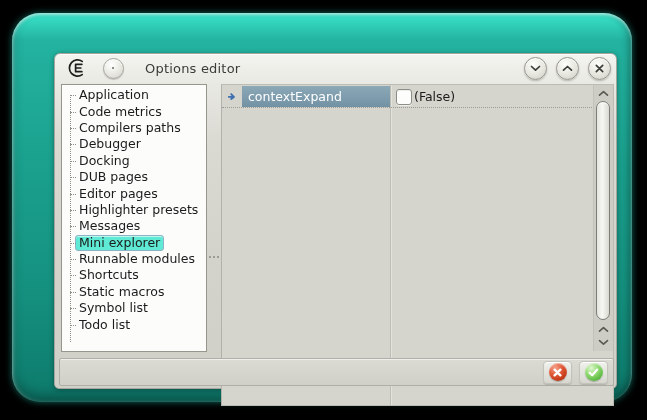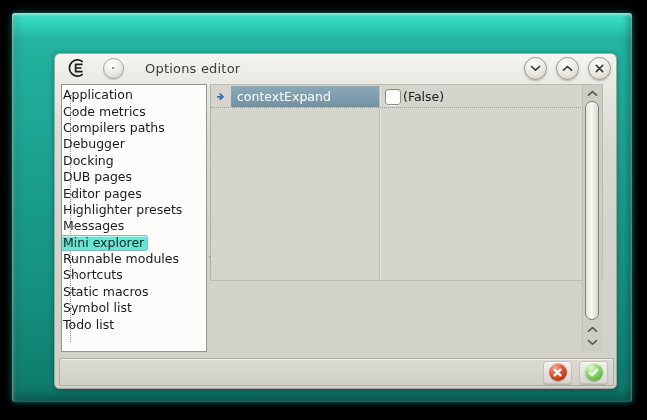--- a/index.html
+++ b/index.html
@@ -3,21 +3,21 @@
 <meta charset="utf-8">
 <style>
   html,body{margin:0;padding:0;}
   body{
     width:647px;height:420px;position:relative;background:#000;
     font-family:"DejaVu Sans","Liberation Sans",sans-serif;overflow:hidden;
     -webkit-font-smoothing:antialiased;
   }
   
   .frame{
-    position:absolute;left:12px;top:13px;width:620px;height:389px;border-radius:3px;
+    position:absolute;left:12px;top:13px;width:620px;height:389px;border-radius:28px;
     background:linear-gradient(180deg,#3ae4ca 0%,#23b3a0 7%,#1aa08d 40%,#15907f 72%,#0d7labs 100%);
     background:linear-gradient(180deg,#3ae4ca 0%,#23b3a0 7%,#1aa08d 40%,#15907f 72%,#0d7a6b 100%);
     box-shadow:
       inset 0 2px 3px rgba(255,255,255,.5),
       inset 2px 0 4px rgba(255,255,255,.18),
       inset 0 -7px 12px rgba(0,0,0,.30),
       inset -3px 0 6px rgba(0,0,0,.18),
       0 0 7px rgba(30,190,165,.55);
   }
   
@@ -43,31 +43,31 @@
     background:radial-gradient(circle at 40% 30%,#fdfdfb,#e6e6de 55%,#ccccc3);
     border:1px solid #96968d;box-shadow:inset 0 1px 1px #fff,0 1px 2px rgba(0,0,0,.22);
   }
   
   .list-panel{
     position:absolute;left:6px;top:30px;width:146px;height:268px;box-sizing:border-box;overflow:hidden;
     background:#fcfcfb;border:1px solid #96968d;
   }
   .tree-vline{position:absolute;left:8px;top:10px;height:247px;border-left:1px dotted #8f8f87;}
   ul.list{list-style:none;margin:0;padding:2px 0 0 0;position:relative;}
-  li.item{height:16.4px;display:flex;align-items:center;font-size:12.5px;color:#1b1b1b;position:relative;white-space:nowrap;cursor:default;}
+  li.item{height:16.4px;display:flex;align-items:center;padding-left:16px;font-size:12.5px;color:#1b1b1b;position:relative;white-space:nowrap;cursor:default;}
   li.item::before{content:"";position:absolute;left:8px;top:50%;width:6px;border-top:1px dotted #8f8f87;}
   li.item .lbl{padding:0 3px;border:1px solid transparent;border-radius:3px;line-height:14px;margin-left:-3px;}
   li.item.selected .lbl{background:#5eead4;border-color:#8db1c5;box-shadow:inset 0 1px 0 rgba(255,255,255,.6);}
   
   .splitter{position:absolute;left:152px;top:30px;width:13px;height:268px;cursor:col-resize;}
   .grip{position:absolute;left:2px;top:172px;display:flex;gap:2px;}
   .grip i{width:2px;height:2px;background:#8a8a82;border-radius:50%;}
   
   .grid-panel{
-    position:absolute;left:155px;top:30px;width:393px;height:197px;box-sizing:border-box;
+    position:absolute;left:166px;top:30px;width:393px;height:322px;box-sizing:border-box;
     background:#d5d5cd;border:1px solid #bcbcb4;border-left-color:#b2b2aa;
   }
   .col-divider{position:absolute;left:168px;top:0;bottom:0;width:1px;background:#bdbdb5;box-shadow:1px 0 0 rgba(255,255,255,.35);}
   .rows{position:absolute;left:0;top:1px;right:21px;}
   .prow{display:flex;height:21px;align-items:stretch;border-bottom:1px dotted #9c9c94;}
   .gutter{flex:0 0 20px;display:flex;align-items:center;justify-content:center;}
   .pname{flex:0 0 148px;display:flex;align-items:center;padding-left:6px;box-sizing:border-box;font-size:12.5px;color:#1b1b1b;}
   .prow.selected .pname{background:linear-gradient(180deg,#8ca8b7,#7292a4);color:#fff;}
   .pvalue{flex:1;display:flex;align-items:center;padding-left:6px;font-size:12.5px;color:#1b1b1b;gap:2px;}
   .cb{width:14px;height:14px;flex:0 0 14px;background:#fdfdfc;border:1px solid #8e8e88;border-radius:3px;box-shadow:inset 0 1px 1px rgba(0,0,0,.07),0 1px 0 rgba(255,255,255,.6);cursor:default;}

